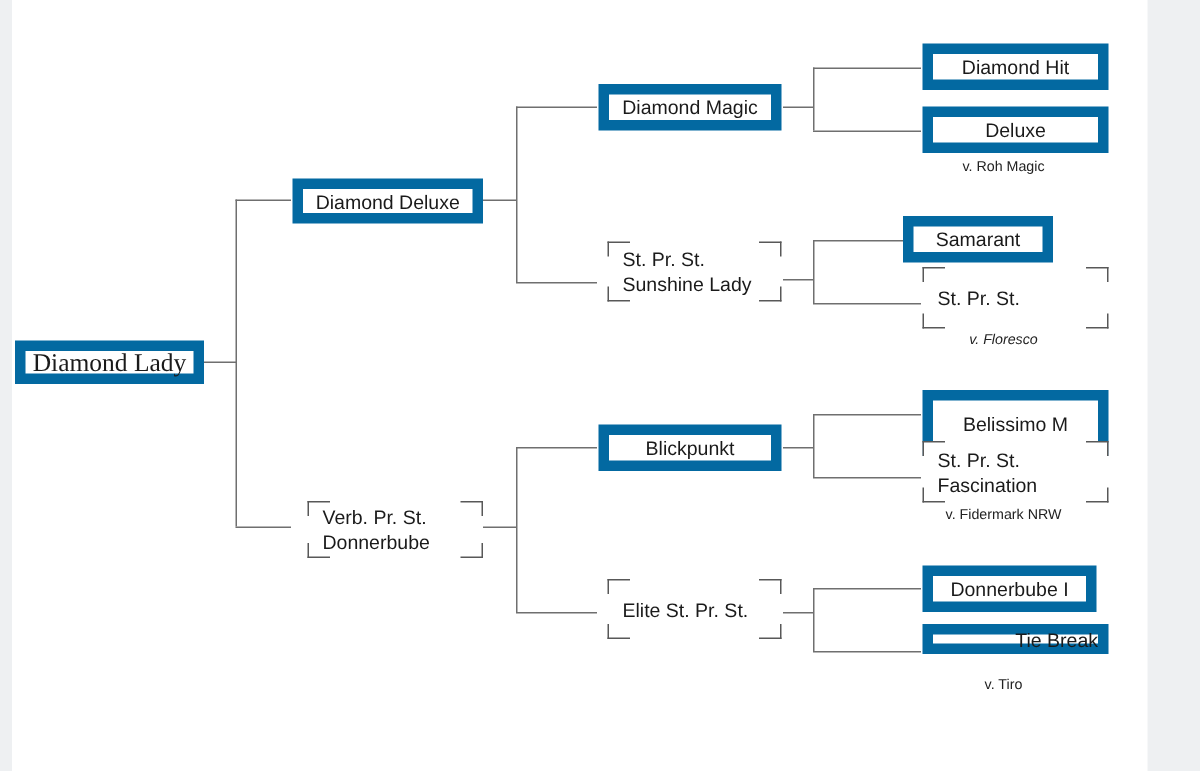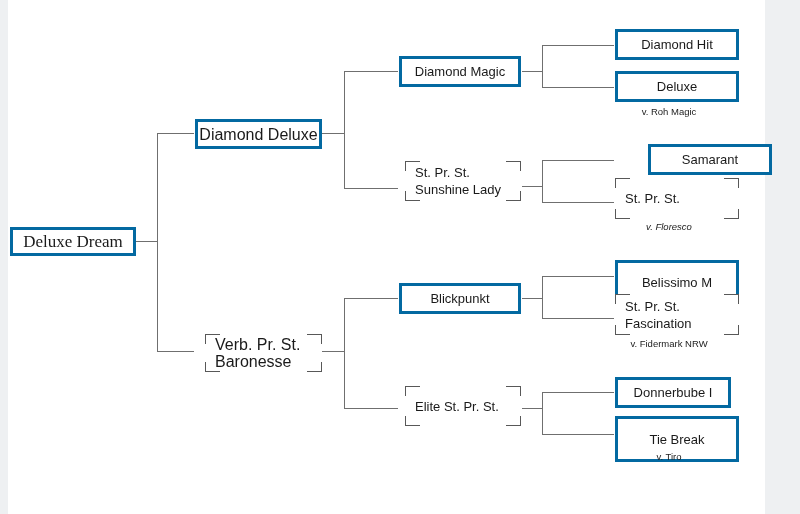--- a/index.html
+++ b/index.html
@@ -39,21 +39,21 @@
     flex-direction: column;
     justify-content: center;
   }
   .node .txt {
     display: block;
     white-space: nowrap;
   }
 
   
   .node.full {
-    border: 3px solid #0369a1;
+    border: 7px solid #0369a1;
     text-align: center;
     align-items: center;
   }
 
   
   .node.bracket {
     text-align: left;
     padding-left: 10px;
   }
   .node.bracket .br {
@@ -61,21 +61,21 @@
     border-color: #585858;
     border-style: solid;
     border-width: 0;
   }
   .node.bracket .br.tl { left:0; top:0; width:14px; height:9px; border-left-width:1px; border-top-width:1px; }
   .node.bracket .br.bl { left:0; bottom:0; width:14px; height:9px; border-left-width:1px; border-bottom-width:1px; }
   .node.bracket .br.tr { right:0; top:0; width:14px; height:9px; border-right-width:1px; border-top-width:1px; }
   .node.bracket .br.br2 { right:0; bottom:0; width:14px; height:9px; border-right-width:1px; border-bottom-width:1px; }
 
   .gen0 { font-family: "Liberation Serif", serif; font-size: 17px; }
-  .gen1 { font-size: 16px; }
+  .gen1 { font-size: 13px; }
   .gen2 { font-size: 13px; }
   .gen3 { font-size: 13px; }
 
   .line1 { line-height: 17px; }
   .line2 { line-height: 17px; }
 
   
   .conn {
     position: absolute;
     background: #6f6f6f;
@@ -128,34 +128,34 @@
   <div class="conn v" style="left:542px; top:276px; height:42px;"></div>
   <div class="conn h" style="left:542px; top:276px; width:72px;"></div>
   <div class="conn h" style="left:542px; top:318px; width:72px;"></div>
 
   <div class="conn h" style="left:522px; top:408px; width:20px;"></div>
   <div class="conn v" style="left:542px; top:392px; height:42px;"></div>
   <div class="conn h" style="left:542px; top:392px; width:72px;"></div>
   <div class="conn h" style="left:542px; top:434px; width:72px;"></div>
 
   <div class="node full gen0" style="left:10px; top:227px; width:126px; height:29px;">
-    <span class="txt line1">Deluxe Dream</span>
+    <span class="txt line1">Diamond Lady</span>
   </div>
 
   <div class="node full gen1" style="left:195px; top:119px; width:127px; height:30px;">
     <span class="txt line1">Diamond Deluxe</span>
   </div>
 
   <div class="node bracket gen1" style="left:205px; top:334px; width:117px; height:38px;">
     <span class="br tl"></span>
     <span class="br bl"></span>
     <span class="br tr"></span>
     <span class="br br2"></span>
     <span class="txt line1">Verb. Pr. St.</span>
-    <span class="txt line2">Baronesse</span>
+    <span class="txt line2">Donnerbube</span>
   </div>
 
   <div class="node full gen2" style="left:399px; top:56px; width:122px; height:31px;">
     <span class="txt line1">Diamond Magic</span>
   </div>
 
   <div class="node bracket gen2" style="left:405px; top:161px; width:116px; height:40px;">
     <span class="br tl"></span>
     <span class="br bl"></span>
     <span class="br tr"></span>
@@ -178,21 +178,21 @@
 
   <div class="node full gen3" style="left:615px; top:29px; width:124px; height:31px;">
     <span class="txt line1">Diamond Hit</span>
   </div>
 
   <div class="node full gen3" style="left:615px; top:71px; width:124px; height:31px;">
     <span class="txt line1">Deluxe</span>
   </div>
   <div class="anno" style="left:599px; top:106px; width:140px;">v. Roh Magic</div>
 
-  <div class="node full gen3" style="left:648px; top:144px; width:124px; height:31px;">
+  <div class="node full gen3" style="left:602px; top:144px; width:100px; height:31px;">
     <span class="txt line1">Samarant</span>
   </div>
 
   <div class="node bracket gen3" style="left:615px; top:178px; width:124px; height:41px;">
     <span class="br tl"></span>
     <span class="br bl"></span>
     <span class="br tr"></span>
     <span class="br br2"></span>
     <span class="txt line1">St. Pr. St.</span>
   </div>
@@ -209,18 +209,18 @@
     <span class="br br2"></span>
     <span class="txt line1">St. Pr. St.</span>
     <span class="txt line2">Fascination</span>
   </div>
   <div class="anno" style="left:599px; top:338px; width:140px;">v. Fidermark NRW</div>
 
   <div class="node full gen3" style="left:615px; top:377px; width:116px; height:31px;">
     <span class="txt line1">Donnerbube I</span>
   </div>
 
-  <div class="node full gen3" style="left:615px; top:416px; width:124px; height:46px;">
+  <div class="node full gen3" style="left:615px; top:416px; width:124px; height:20px;align-items:flex-end;">
     <span class="txt line1">Tie Break</span>
   </div>
   <div class="anno" style="left:599px; top:451px; width:140px;">v. Tiro</div>
 
 </div>
 
 </body></html>

